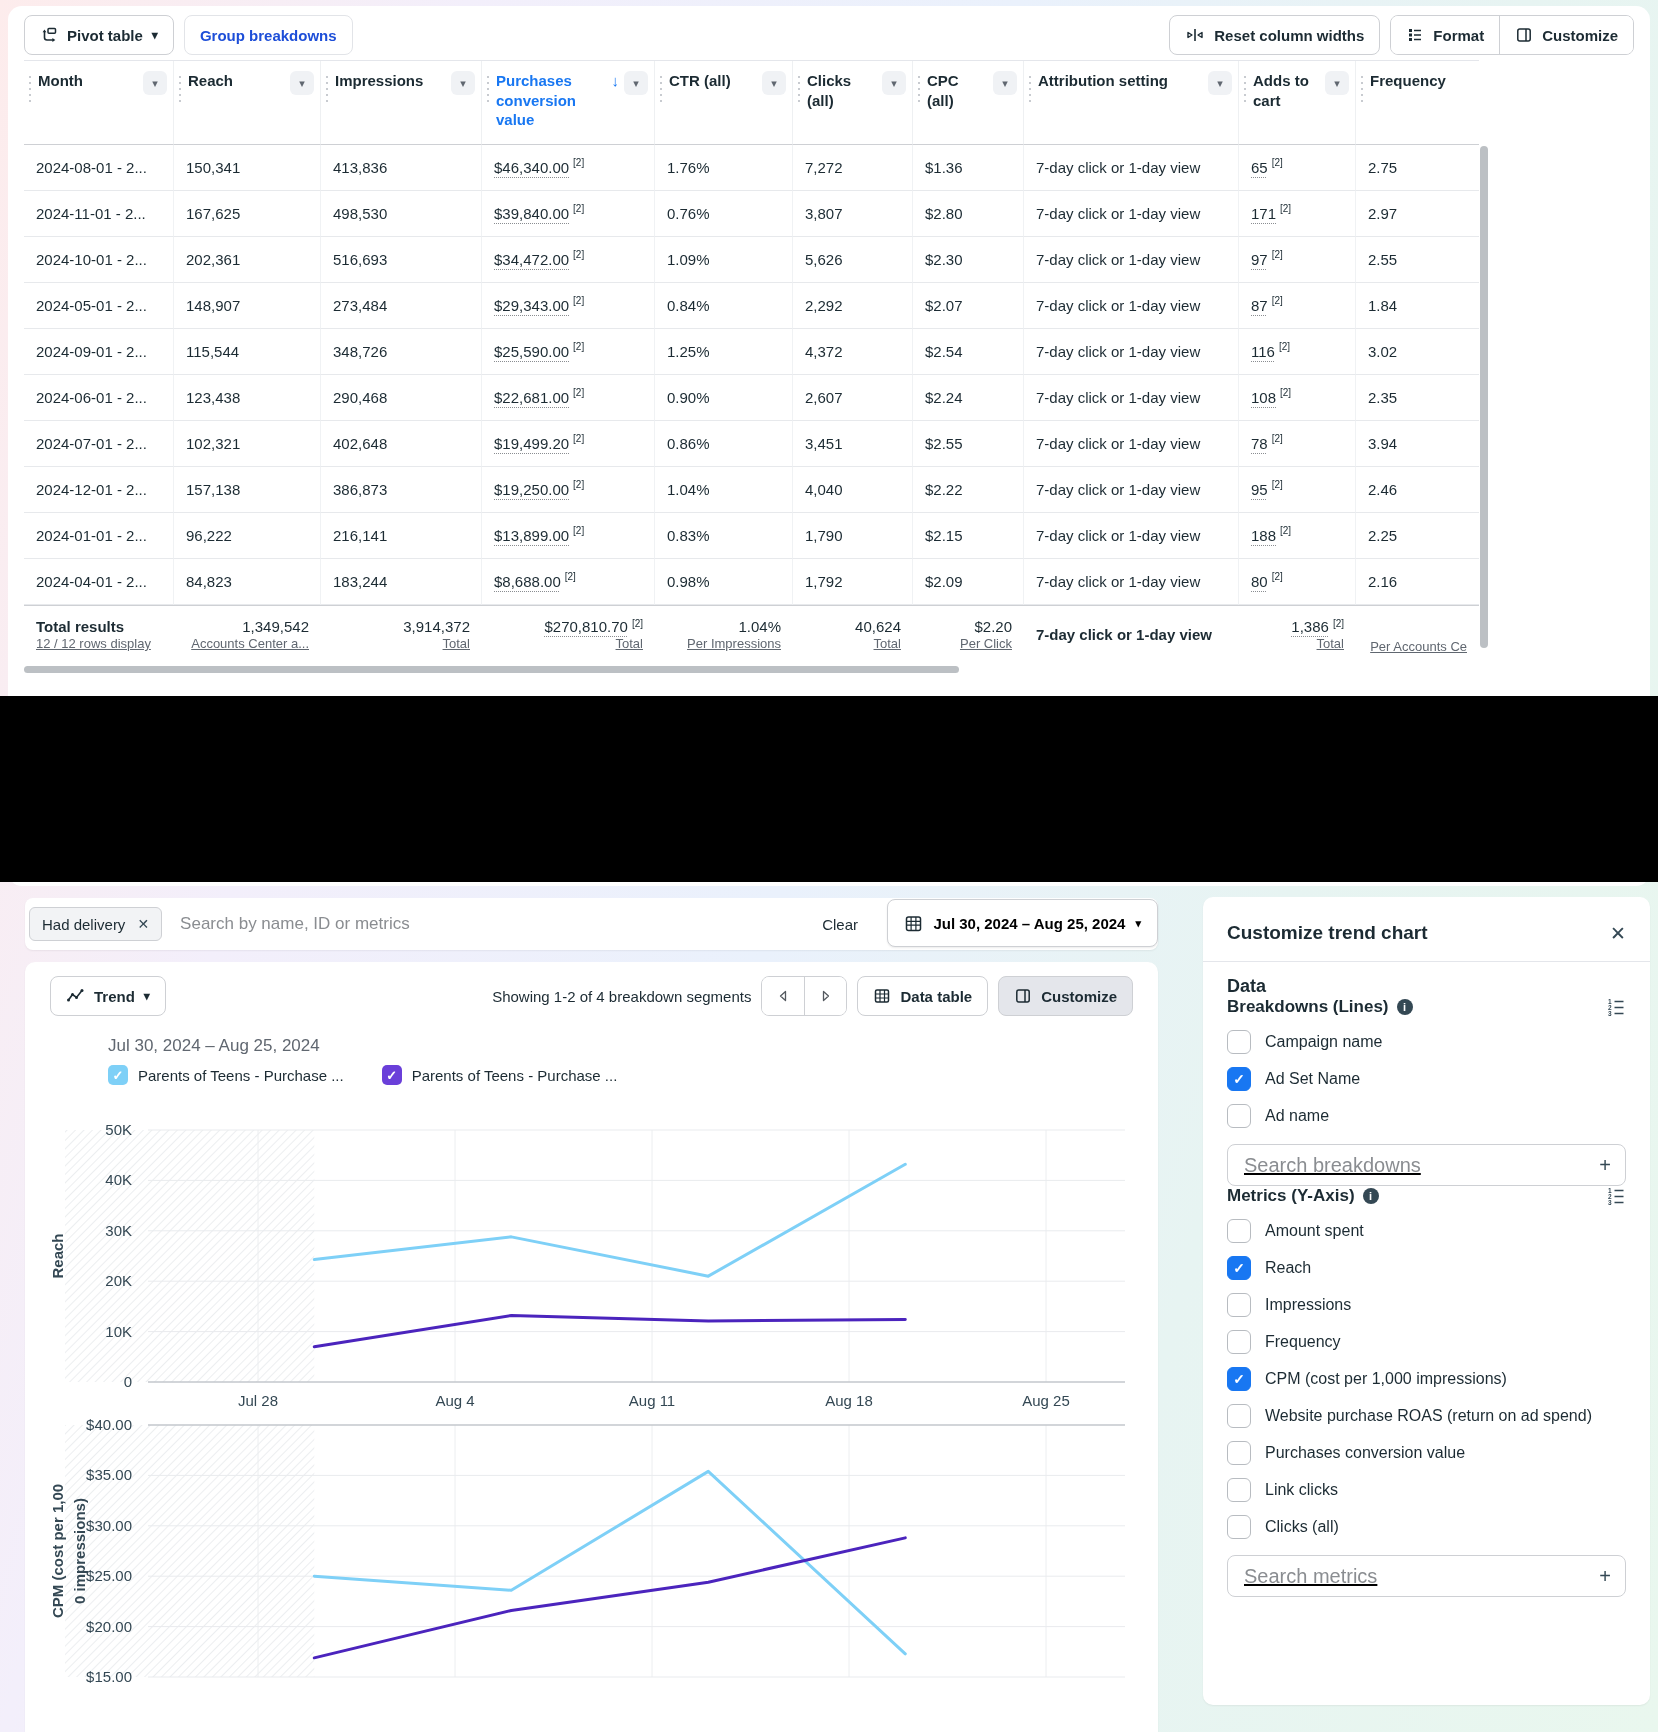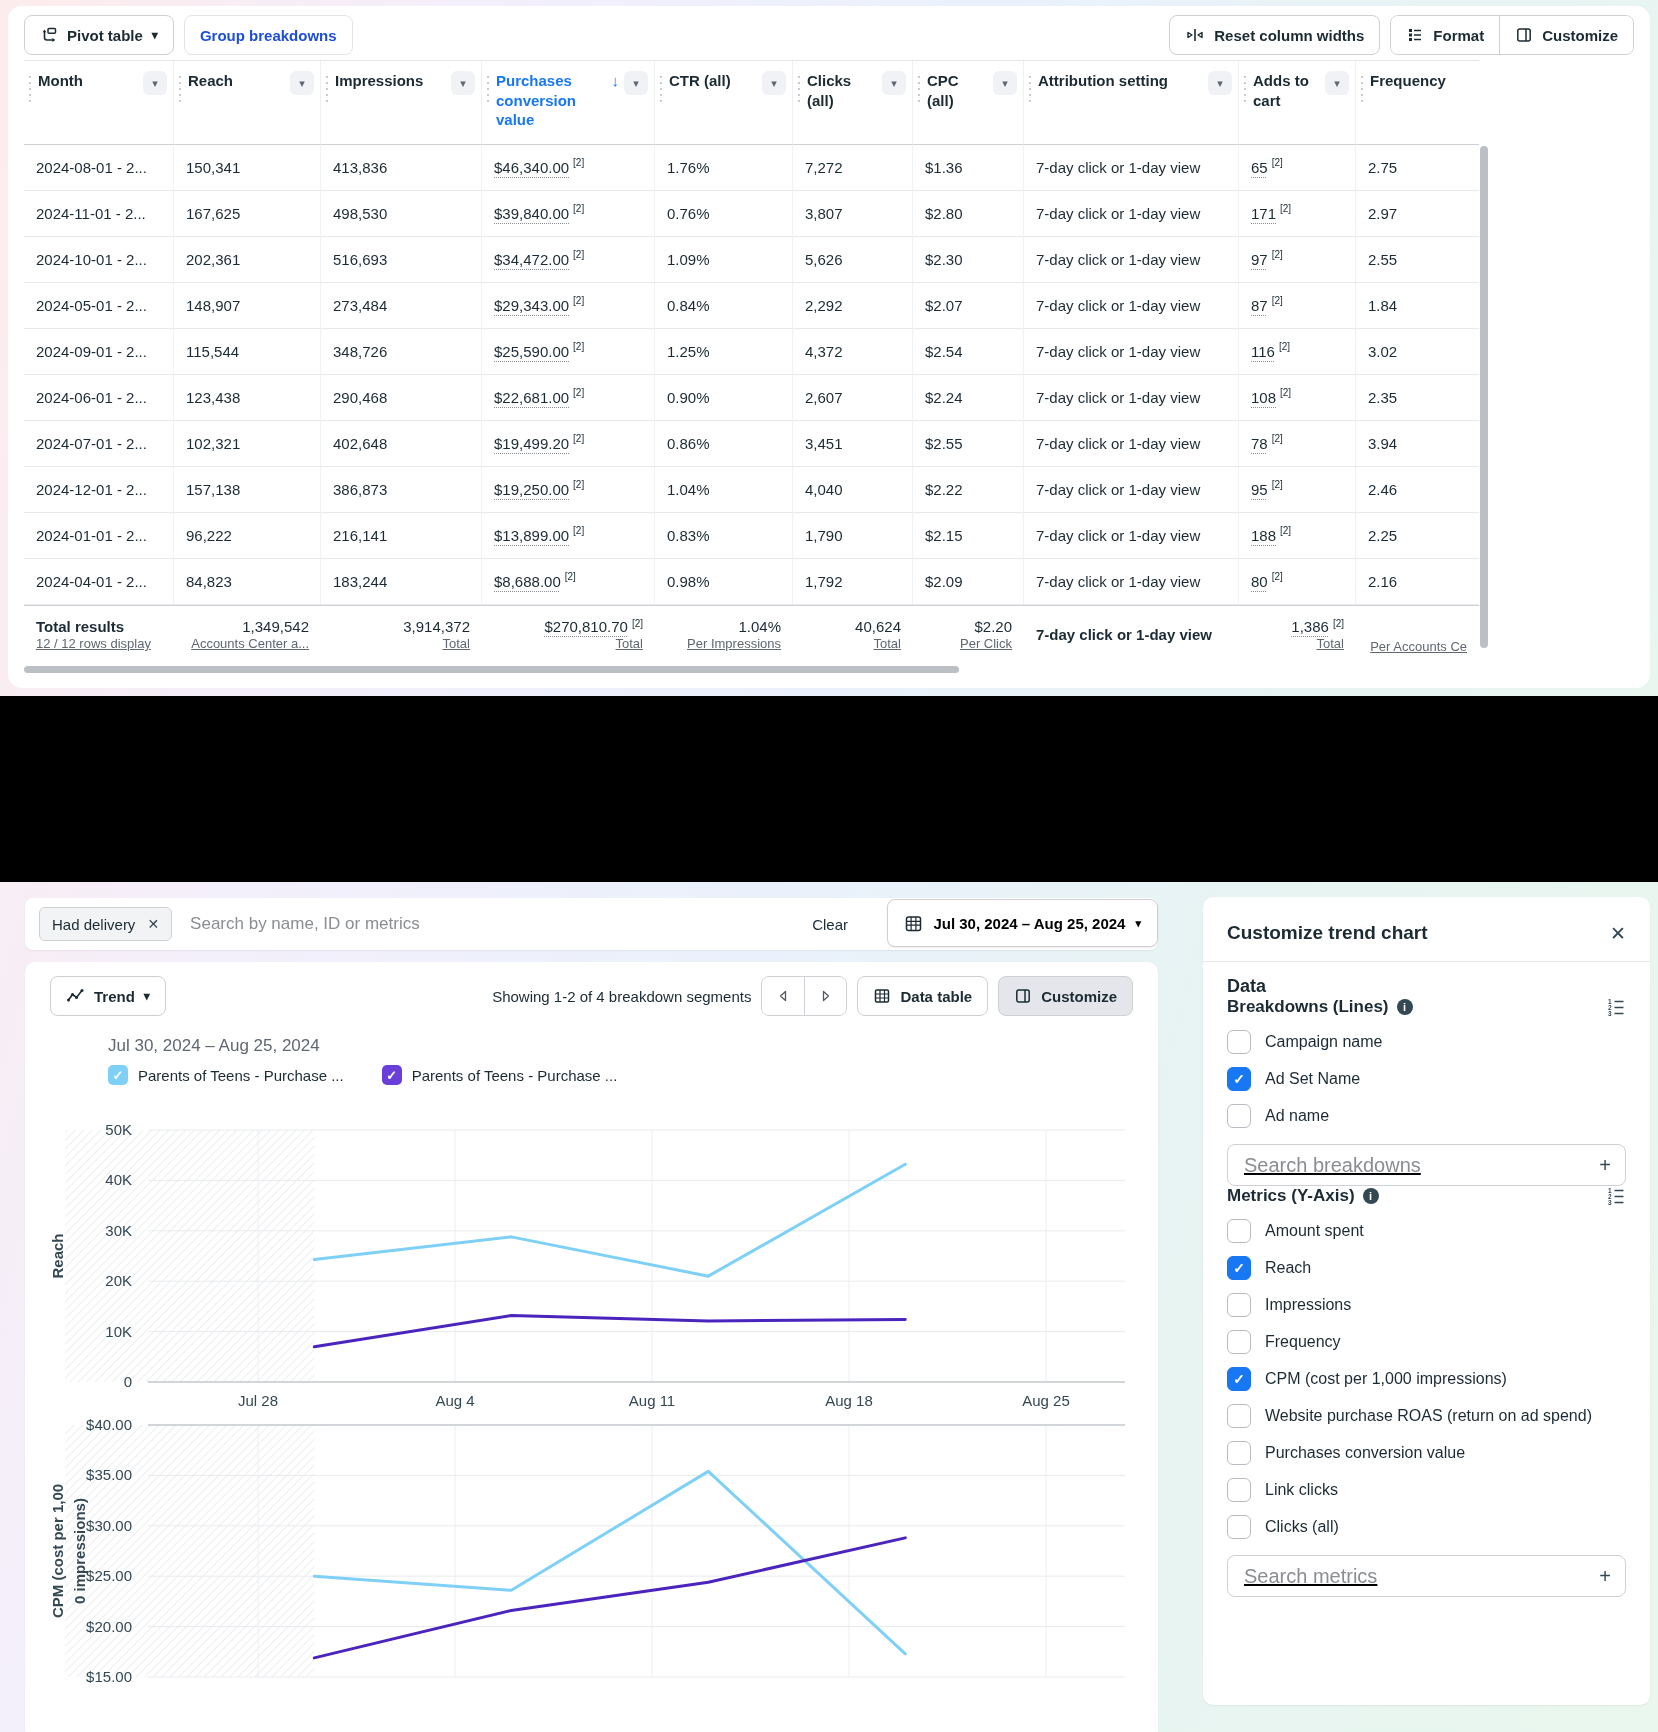--- a/index.html
+++ b/index.html
@@ -2,21 +2,21 @@
 <html><head>
 <meta charset="utf-8">
 <style>
   * { box-sizing: border-box; }
   html,body { margin:0; padding:0; }
   body { font-family:"Liberation Sans",sans-serif; color:#1c2b33; }
   .stage { position:relative; width:1658px; height:1732px; overflow:hidden;
     background:linear-gradient(105deg,#fdecec 0%,#f3effb 22%,#eaf1fc 48%,#e7f4f2 72%,#e9f7ee 100%); }
 
   
-  .top-card { position:absolute; left:8px; top:6px; width:1642px; height:682px; background:#fff; border-radius:14px; }
+  .top-card { position:absolute; left:8px; top:6px; width:1642px; height:880px; background:#fff; border-radius:14px; }
   .pt-toolbar { display:flex; align-items:center; justify-content:space-between; padding:9px 16px 0 16px; }
   .tb-left, .tb-right { display:flex; align-items:center; gap:10px; }
   .btn { display:inline-flex; align-items:center; gap:9px; height:40px; padding:0 15px; border:1px solid #ced0d4;
     border-radius:8px; background:#fff; font-size:15px; font-weight:600; color:#1c2b33; white-space:nowrap; }
   .btn.disabled { color:#1d4ed8; border-color:#e2e4e8; }
   .btn .chev { font-size:12px; color:#1c2b33; }
   .btn-group { display:inline-flex; border:1px solid #ced0d4; border-radius:8px; overflow:hidden; height:40px; }
   .btn-group .btn { border:none; border-radius:0; height:38px; }
   .btn-group .btn + .btn { border-left:1px solid #ced0d4; }
 
@@ -43,21 +43,21 @@
   .t-cell.bold .tv { font-weight:700; }
   .t-cell.sub-only { justify-content:flex-end; padding-bottom:9px; }
   .vscroll { position:absolute; left:1472px; top:140px; width:8px; height:502px; background:#bcc0c4; border-radius:4px; }
   .hscroll { position:absolute; left:16px; top:660px; width:935px; height:7px; background:#bcc0c4; border-radius:4px; }
 
   
   .black-band { position:absolute; left:0; top:696px; width:1658px; height:186px; background:#000; }
 
   
   .filter-bar { position:absolute; left:25px; top:898px; width:1133px; height:52px; background:#fff; border-radius:8px;
-    display:flex; align-items:center; padding:0 14px; box-shadow:0 1px 2px rgba(0,0,0,.06); }
+    display:flex; align-items:center; padding:0 4px; box-shadow:0 1px 2px rgba(0,0,0,.06); }
   .chip { display:inline-flex; align-items:center; gap:12px; height:34px; padding:0 12px; background:#f2f3f5;
     border:1px solid #ced0d4; border-radius:6px; font-size:15px; }
   .chip .x { font-size:14px; color:#344854; }
   .search-input { flex:1; border:none; outline:none; font-size:17px; margin-left:16px; background:transparent; font-family:inherit; }
   .search-input::placeholder, .panel-input input::placeholder { color:#8a8d91; }
   .clear-btn { font-size:15px; margin-right:296px; }
   .date-btn { position:absolute; right:0; top:1px; height:48px; background:#fff; border:1px solid #ced0d4; border-radius:8px;
     display:flex; align-items:center; gap:10px; padding:0 16px; font-size:15px; font-weight:600; box-shadow:0 1px 2px rgba(0,0,0,.08); }
   .date-btn .chev { font-size:11px; }
 

